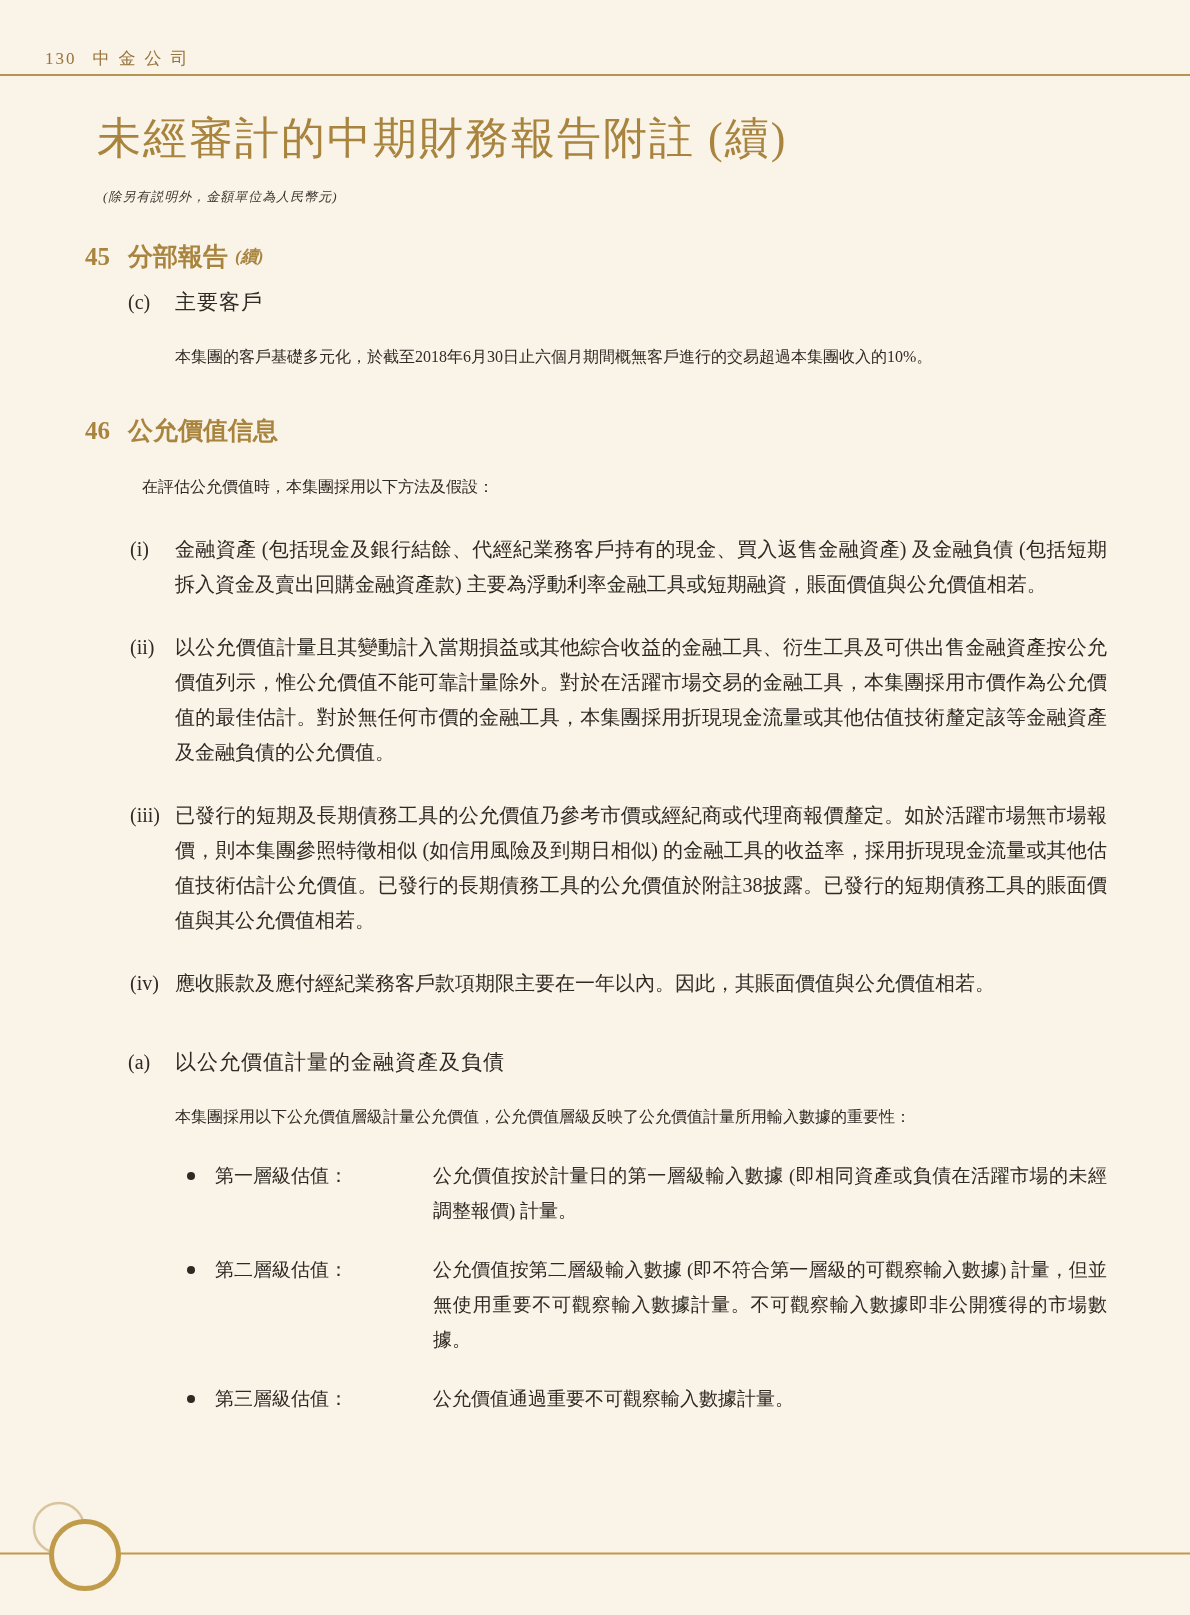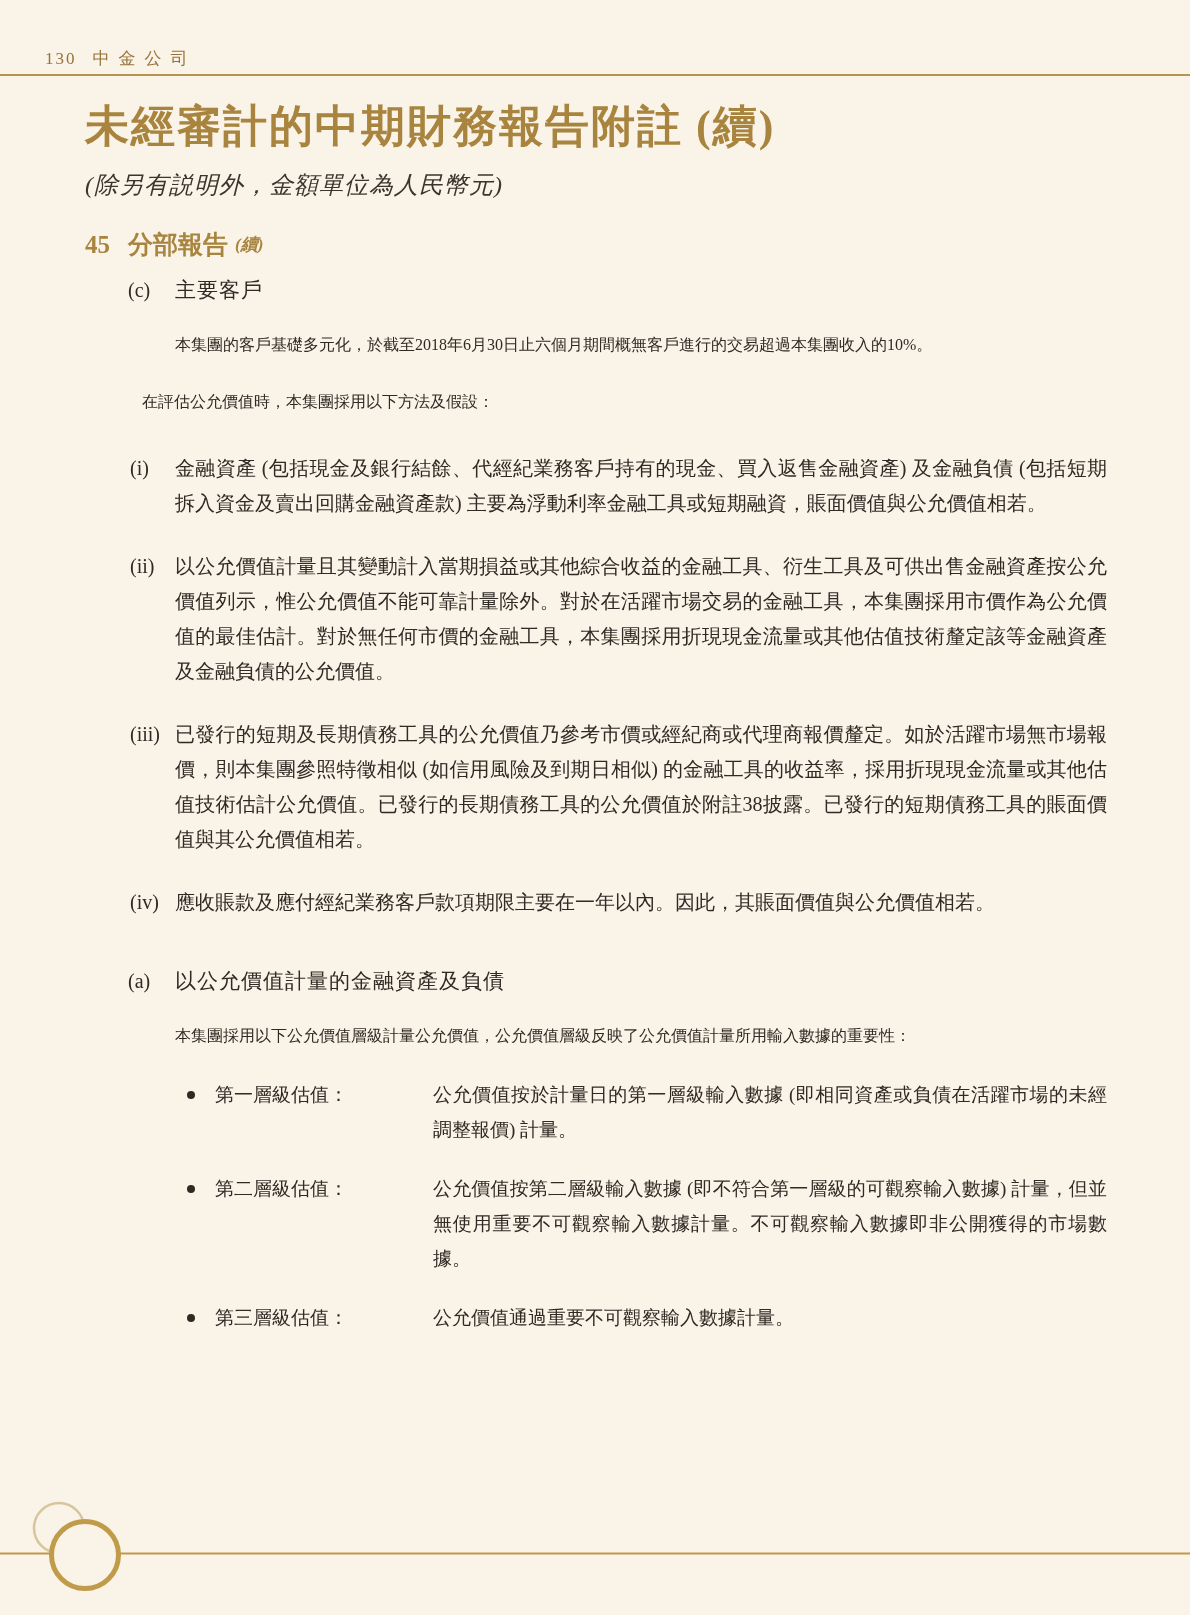--- a/index.html
+++ b/index.html
@@ -22,27 +22,27 @@
   .running-head .company{margin-left:16px;letter-spacing:9px;}
   .head-rule{
     position:absolute;left:0;top:74px;width:1190px;height:2px;
     background:#b69553;
   }
   
   .main{
     position:absolute;left:85px;top:98px;width:1022px;
   }
   .doc-title{
-    margin:0;
-    font-size:44px;line-height:58px;font-weight:bold;
+    margin:12px;
+    font-size:44px;line-height:58px;font-weight:normal;
     color:#a8843e;letter-spacing:2px;
   }
   .doc-subtitle{
-    margin:16px 0 0 0;
-    font-size:24px;line-height:26px;font-style:italic;color:#3a352d;
+    margin:16px 0 0 18px;
+    font-size:13px;line-height:26px;font-style:italic;color:#3a352d;
     letter-spacing:1px;
   }
   .sec-head{
     display:flex;align-items:center;
     margin-top:30px;
     font-size:25px;line-height:33px;font-weight:bold;color:#a8843e;
   }
   .sec-num{width:43px;flex:none;}
   .sec-cont{font-size:17px;font-style:italic;font-weight:bold;margin-left:7px;}
   .sub-head{
@@ -106,20 +106,24 @@
         <span class="sec-cont">(續)</span>
       </div>
       <div class="sub-head">
         <span class="sub-marker">(c)</span>
         <span class="sub-title">主要客戶</span>
       </div>
       <p class="para">本集團的客戶基礎多元化，於截至2018年6月30日止六個月期間概無客戶進行的交易超過本集團收入的10%。</p>
     </section>
 
     <section>
+      <div class="sec-head" style="margin-top:40px;">
+        <span class="sec-num">46</span>
+        <span class="sec-title">公允價值信息</span>
+      </div>
 
       <p class="para level2">在評估公允價值時，本集團採用以下方法及假設：</p>
 
       <div class="item">
         <span class="marker">(i)</span>
         <p class="text">金融資產 (包括現金及銀行結餘、代經紀業務客戶持有的現金、買入返售金融資產) 及金融負債 (包括短期拆入資金及賣出回購金融資產款) 主要為浮動利率金融工具或短期融資，賬面價值與公允價值相若。</p>
       </div>
       <div class="item">
         <span class="marker">(ii)</span>
         <p class="text">以公允價值計量且其變動計入當期損益或其他綜合收益的金融工具、衍生工具及可供出售金融資產按公允價值列示，惟公允價值不能可靠計量除外。對於在活躍市場交易的金融工具，本集團採用市價作為公允價值的最佳估計。對於無任何市價的金融工具，本集團採用折現現金流量或其他估值技術釐定該等金融資產及金融負債的公允價值。</p>

